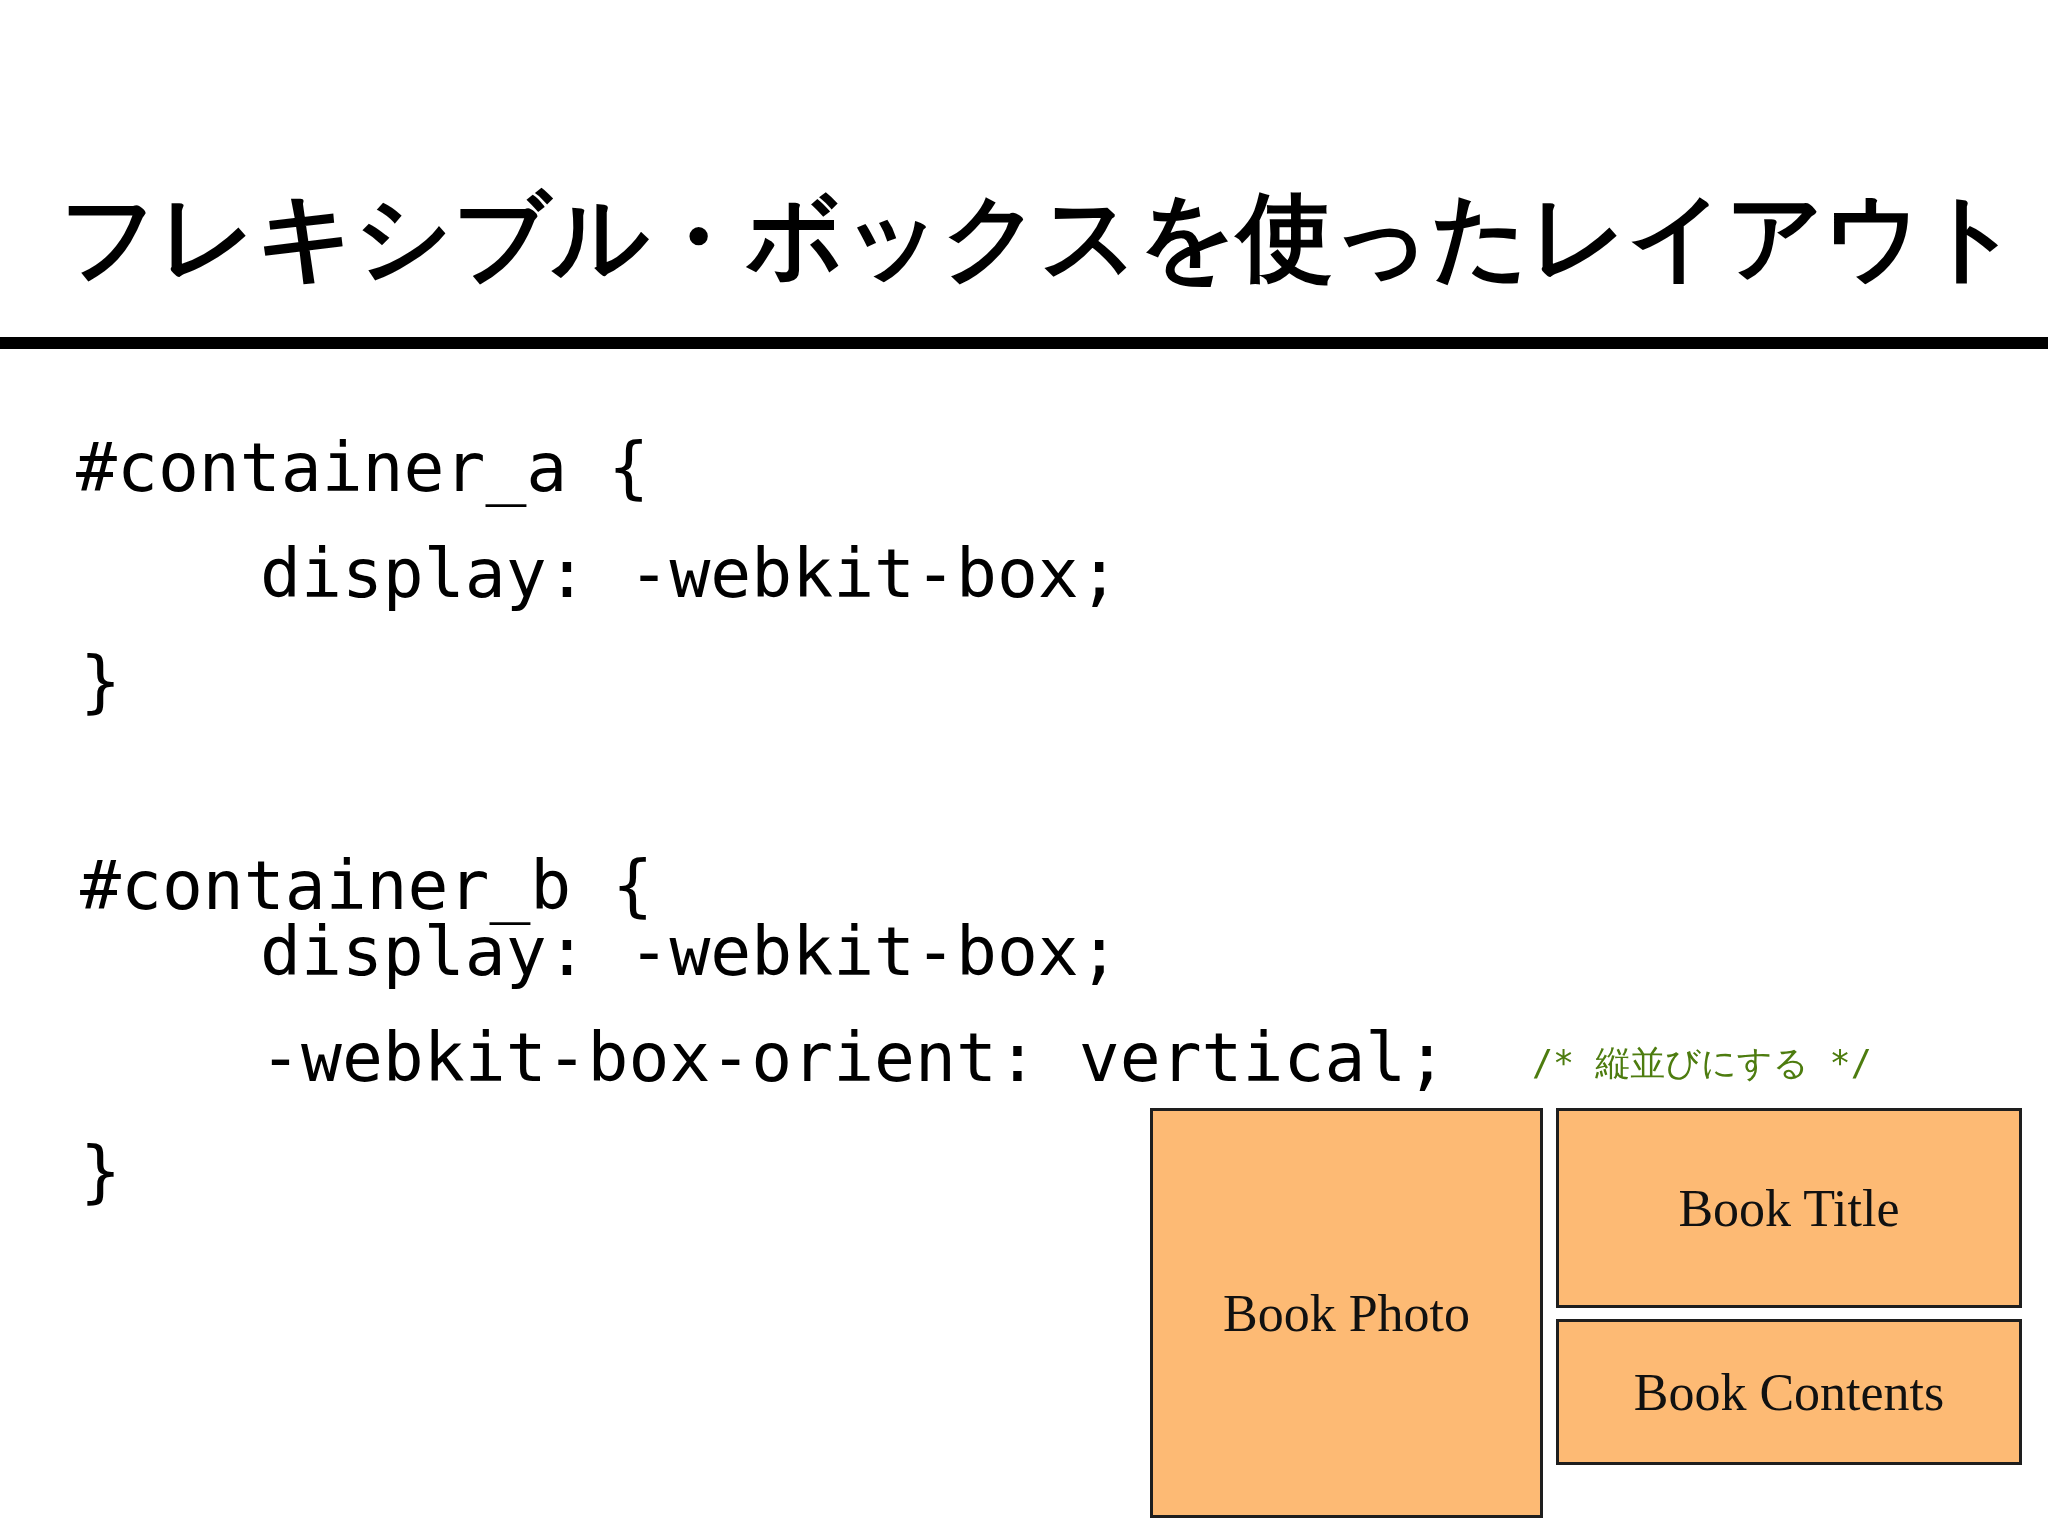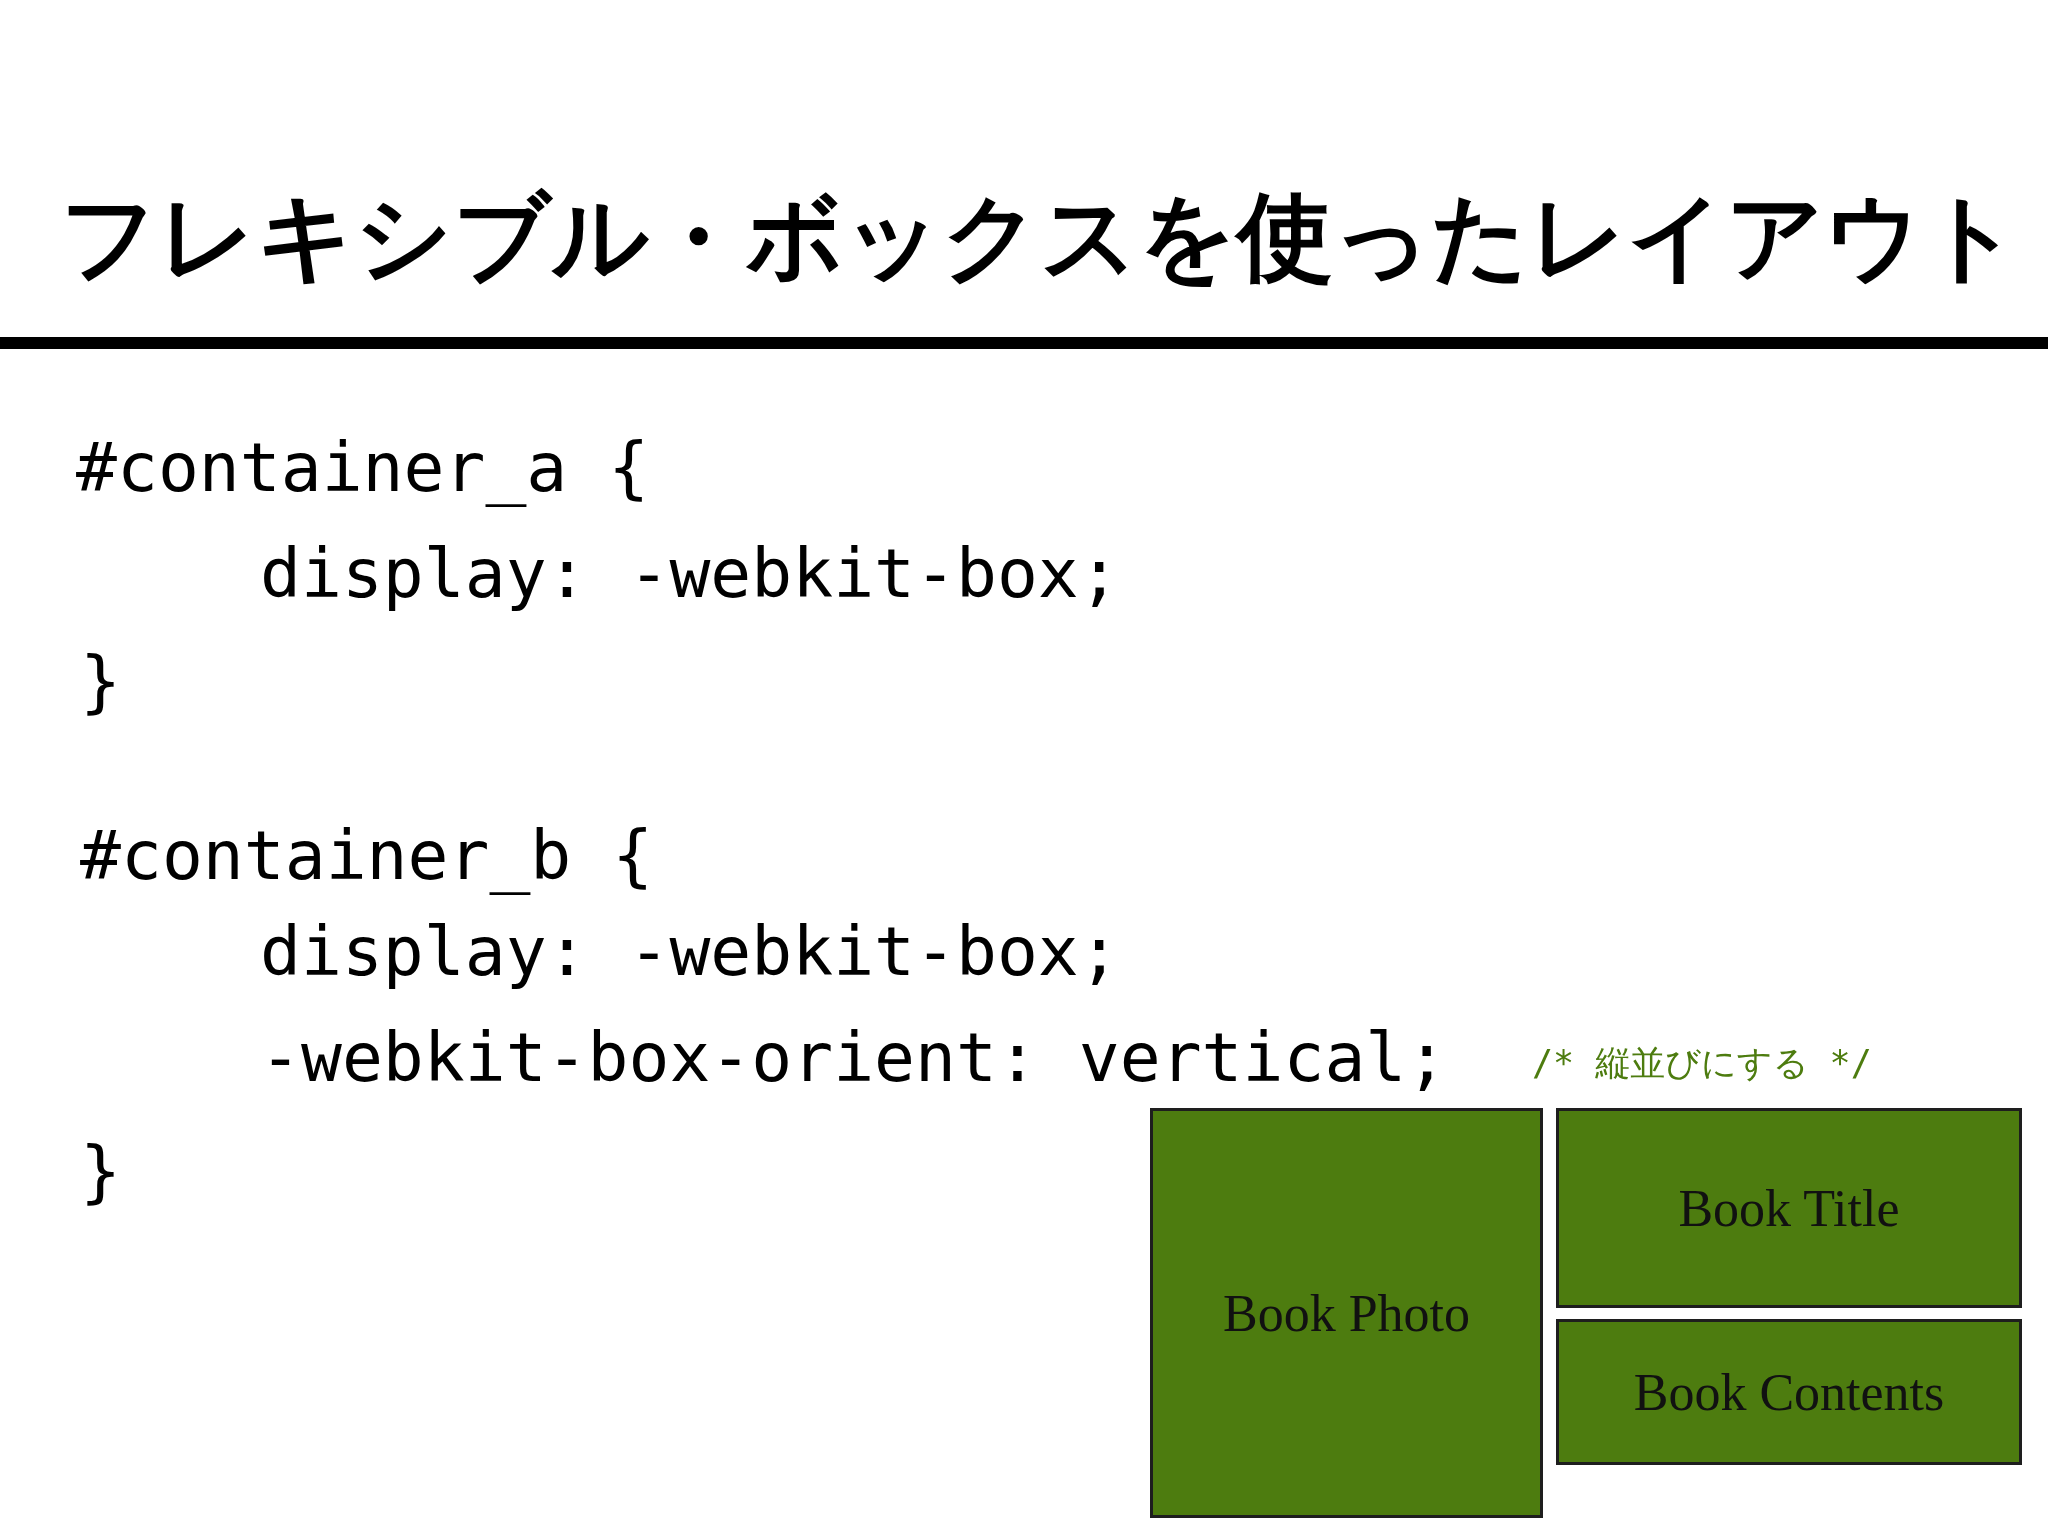--- a/index.html
+++ b/index.html
@@ -47,21 +47,21 @@
     font-size: 68px;
     line-height: 1;
     color: #000000;
     white-space: pre;
   }
   
   .a-line1 { left: 76px;  top: 426px; }
   .a-line2 { left: 260px; top: 532px; }
   .a-line3 { left: 80px;  top: 640px; }
   
-  .b-line1 { left: 80px;  top: 814px; }
+  .b-line1 { left: 80px;  top: 844px; }
   .b-line2 { left: 260px; top: 910px; }
   .b-line3 { left: 260px; top: 1016px; }
   .b-line4 { left: 80px;  top: 1130px; }
   .css-comment {
     position: absolute;
     left: 1532px;
     top: 1034px;
     font-family: "DejaVu Sans Mono", "Liberation Mono", monospace;
     font-size: 35px;
     line-height: 1.2;
@@ -73,21 +73,21 @@
     position: absolute;
     left: 1150px;
     top: 1100px;
     width: 872px;
     height: 410px;
   }
   .diagram .box {
     position: absolute;
     box-sizing: border-box;
     border: 3px solid #1e1e1e;
-    background: #4d7c0f;
+    background: #fdba74;
     display: flex;
     align-items: center;
     justify-content: center;
   }
   .box-photo    { left: 0;     top: 0;     width: 393px; height: 410px; }
   .box-title    { left: 406px; top: 0;     width: 466px; height: 200px; }
   .box-contents { left: 406px; top: 211px; width: 466px; height: 146px; }
   .box-label {
     font-family: "Liberation Serif", "DejaVu Serif", serif;
     font-size: 52px;

